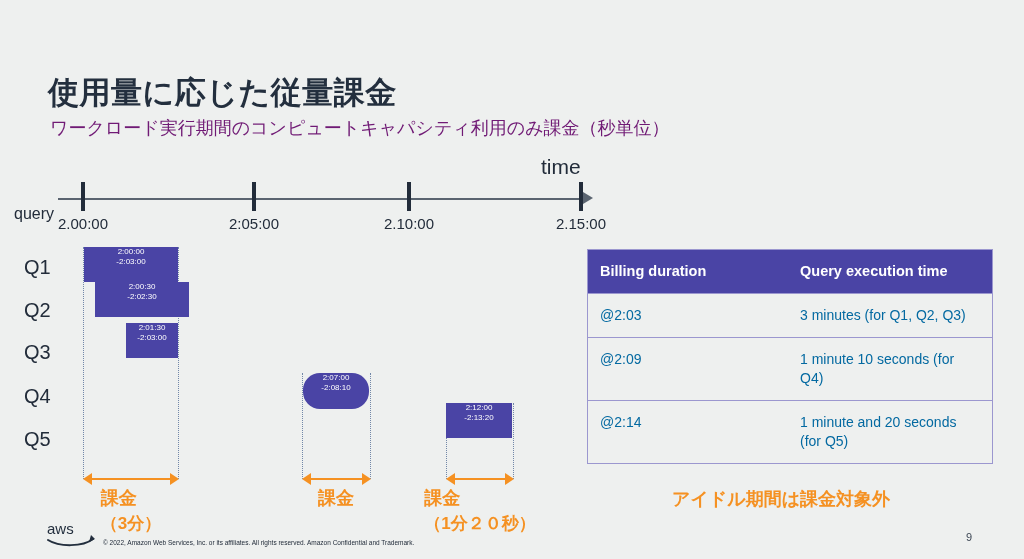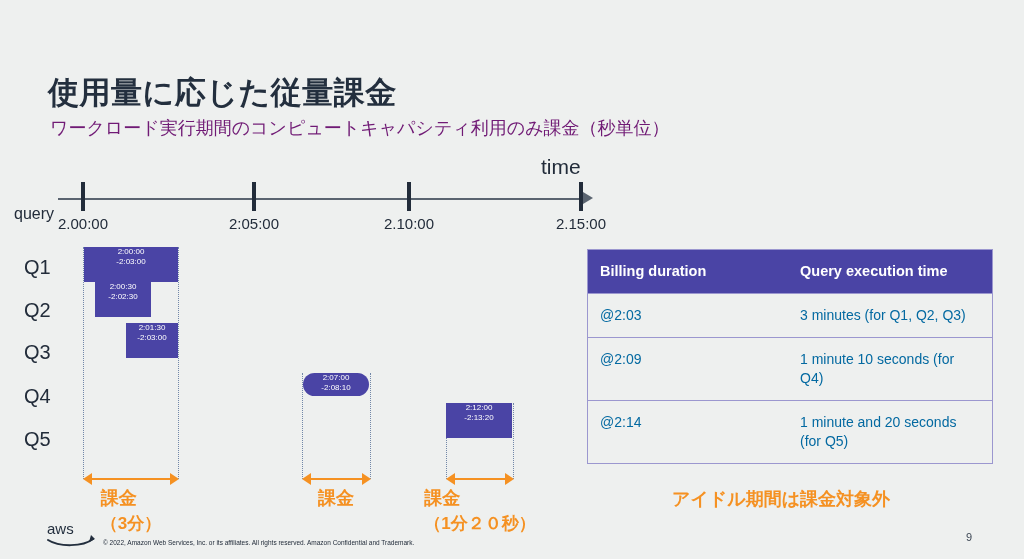--- a/index.html
+++ b/index.html
@@ -259,29 +259,29 @@
       <div class="guide" style="left: 370px; top: 373px; height: 106px;"></div>
       <div class="guide" style="left: 446px; top: 403px; height: 76px;"></div>
       <div class="guide" style="left: 513px; top: 403px; height: 76px;"></div>
     </div>
 
   <div id="bars-host">
       <div class="bar" style="left: 84px; top: 247px; width: 94px; height: 35px; background: rgb(74, 68, 165);">
         <span>2:00:00</span>
         <span>-2:03:00</span>
       </div>
-      <div class="bar" style="left: 95px; top: 282px; width: 56px; height: 35px; background: rgb(74, 68, 165);">
+      <div class="bar" style="left: 95px; top: 282px; width: 94px; height: 35px; background: rgb(74, 68, 165);">
         <span>2:00:30</span>
         <span>-2:02:30</span>
       </div>
       <div class="bar" style="left: 126px; top: 323px; width: 52px; height: 35px; background: rgb(74, 68, 165);">
         <span>2:01:30</span>
         <span>-2:03:00</span>
       </div>
-      <div class="bar" style="left: 303px; top: 373px; width: 66px; height: 23px; background: rgb(74, 68, 165); border-radius: 17px;">
+      <div class="bar" style="left: 303px; top: 373px; width: 66px; height: 36px; background: rgb(74, 68, 165); border-radius: 17px;">
         <span>2:07:00</span>
         <span>-2:08:10</span>
       </div>
       <div class="bar" style="left: 446px; top: 403px; width: 66px; height: 35px; background: rgb(74, 68, 165);">
         <span>2:12:00</span>
         <span>-2:13:20</span>
       </div>
     </div>
 
   <div id="charges-host">

